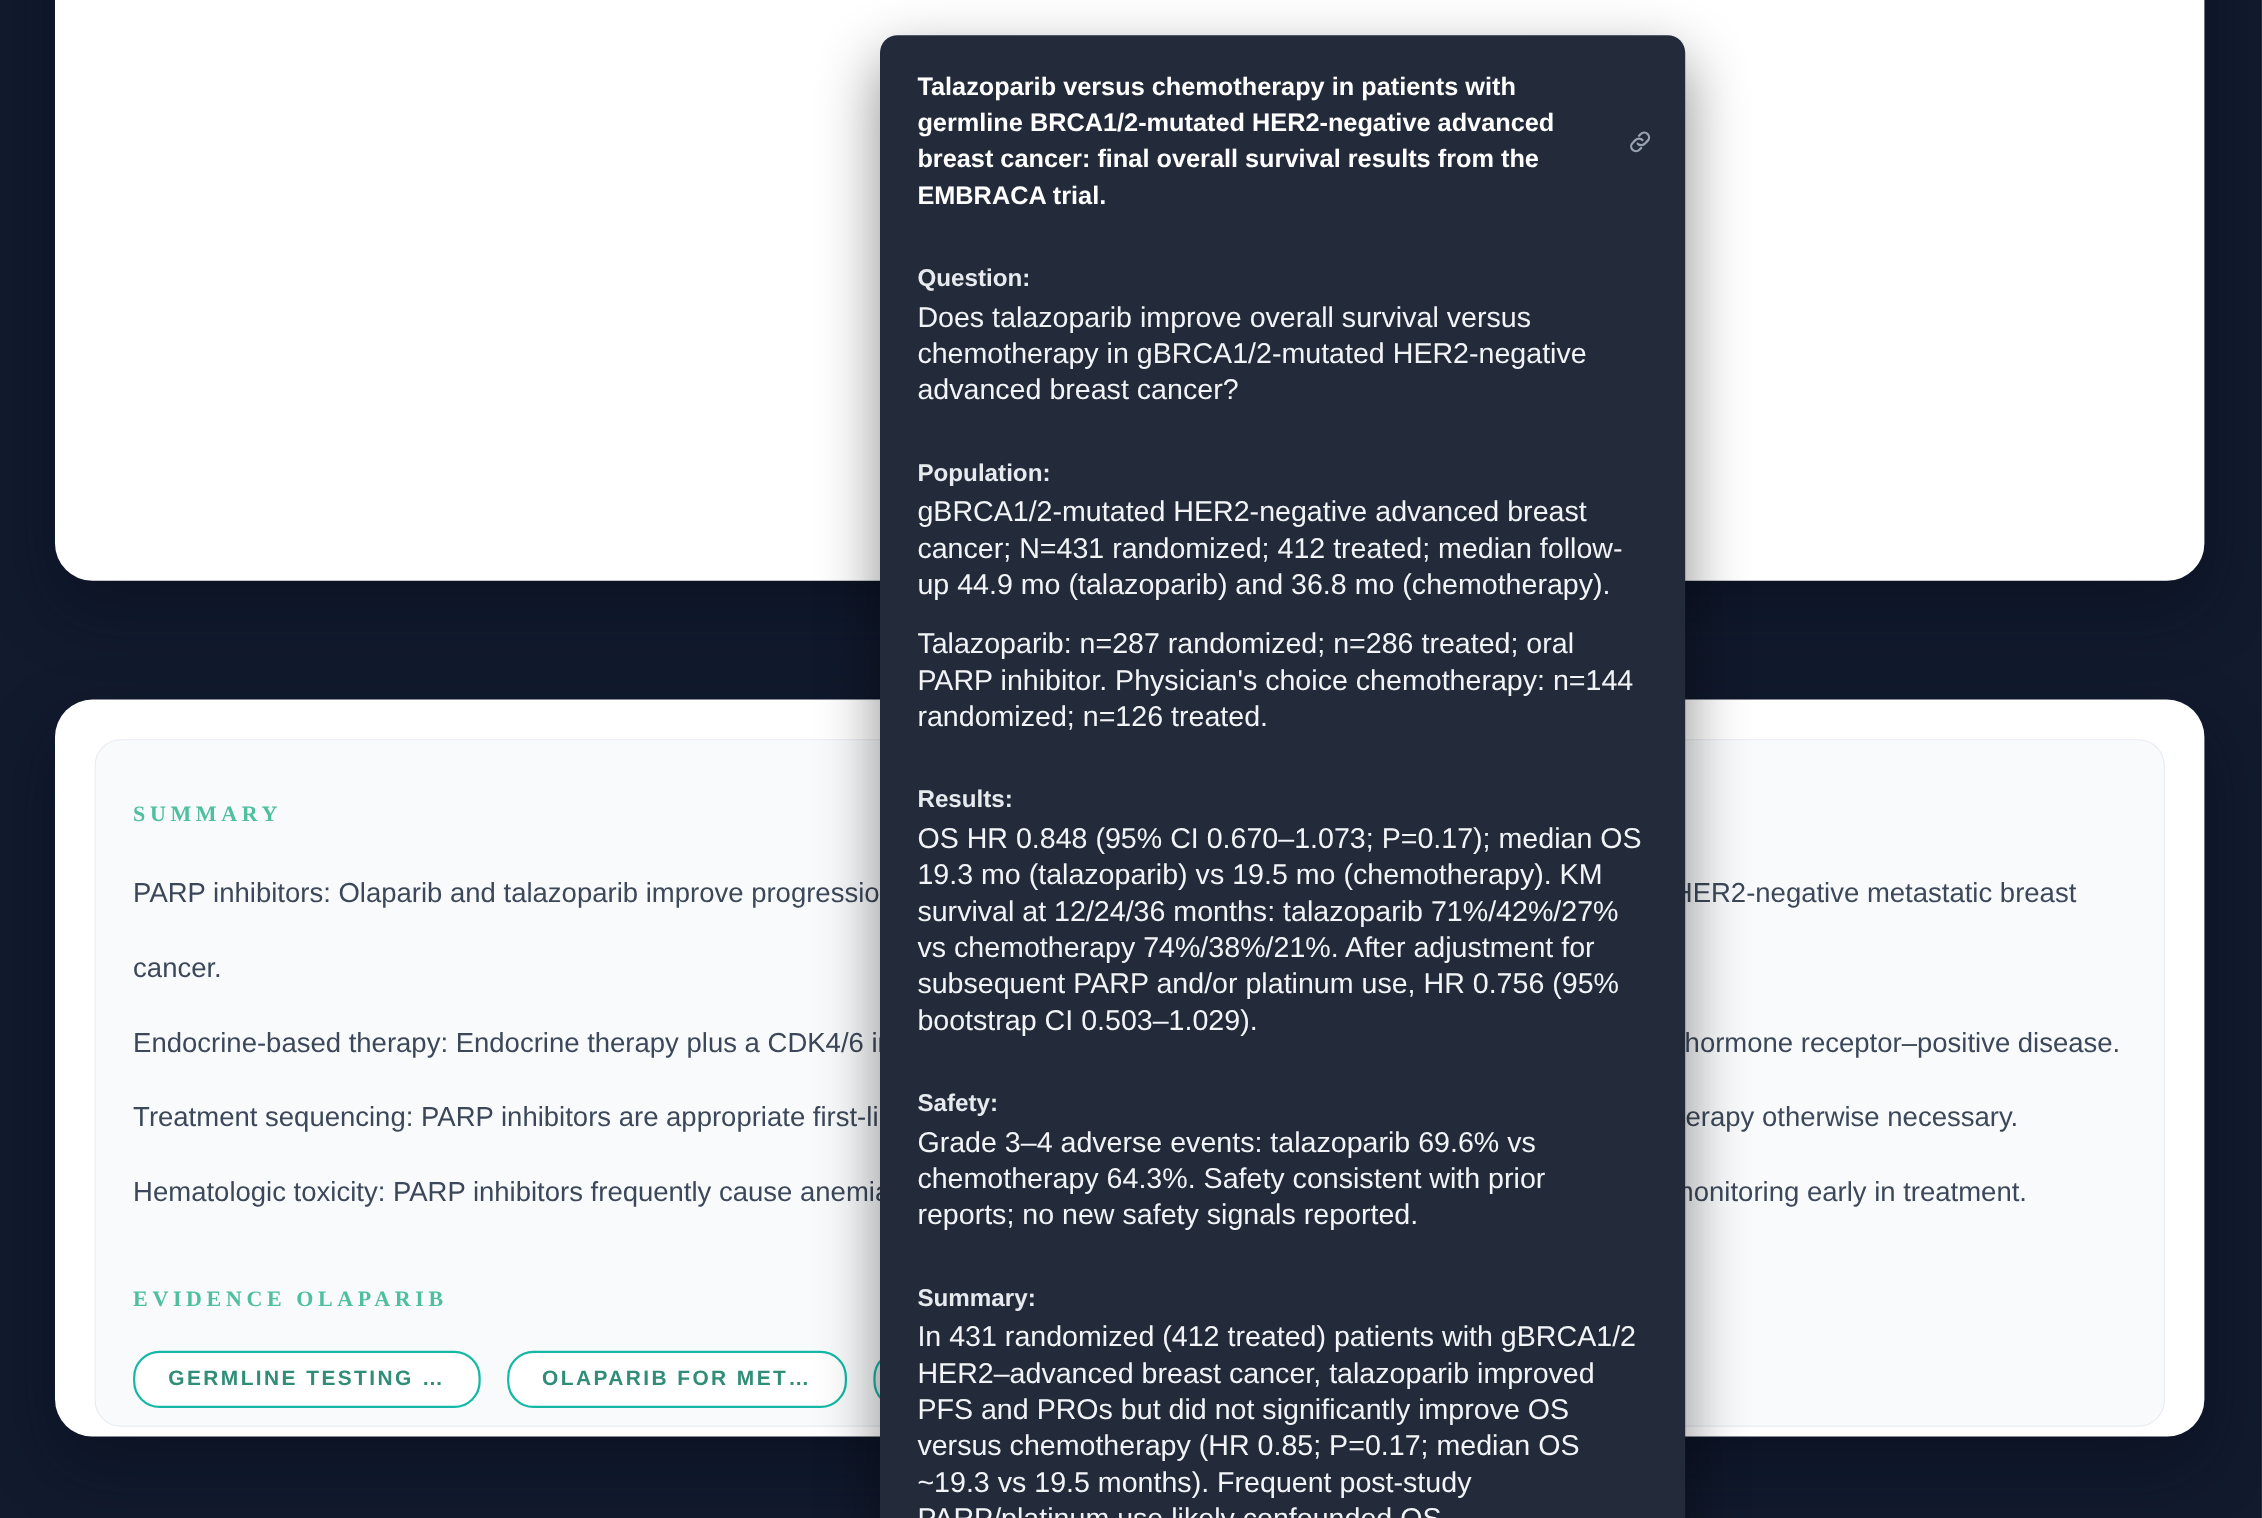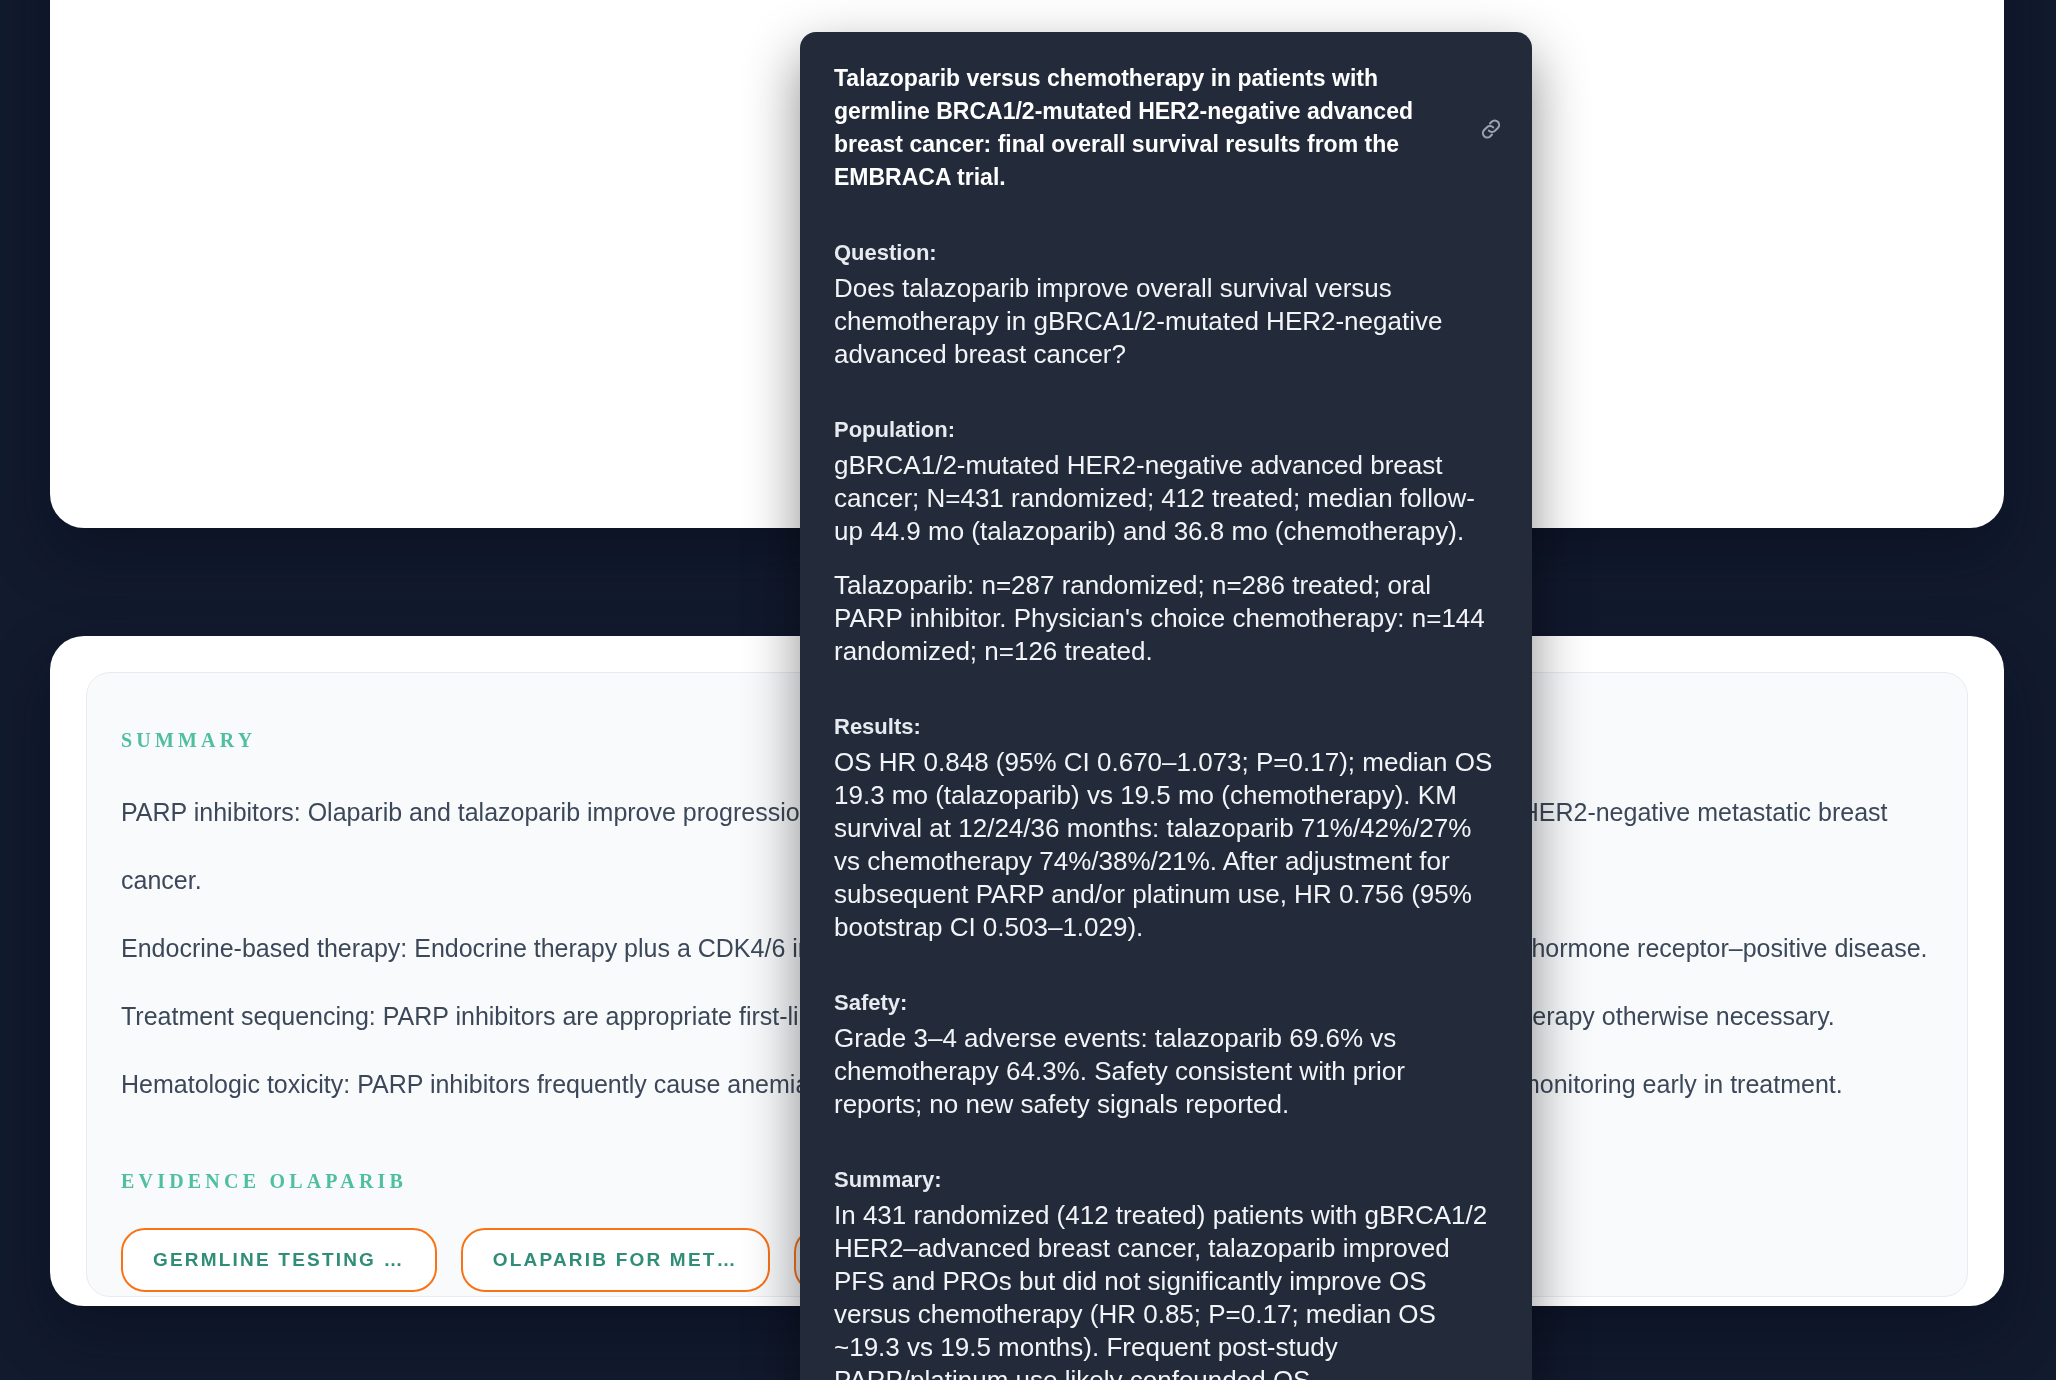--- a/index.html
+++ b/index.html
@@ -56,24 +56,24 @@
     color: #3c4859;
   }
   .summary-body p { margin: 0; }
 
   .chips {
     position: absolute;
     left: 34px; top: 555px;
     display: flex; gap: 24px;
   }
   .chip {
-    height: 64px;
+    height: 52px;
     display: flex; align-items: center;
     padding: 0 30px;
-    border: 2px solid #f97316;
+    border: 2px solid #14b8a6;
     border-radius: 24px;
     background: #ffffff;
     color: #2f8d78;
     font-size: 19px; font-weight: bold;
     letter-spacing: 2.2px;
     white-space: nowrap;
   }
   .chip.active { background: #ebedef; color: #2f7a6b; }
 
   

